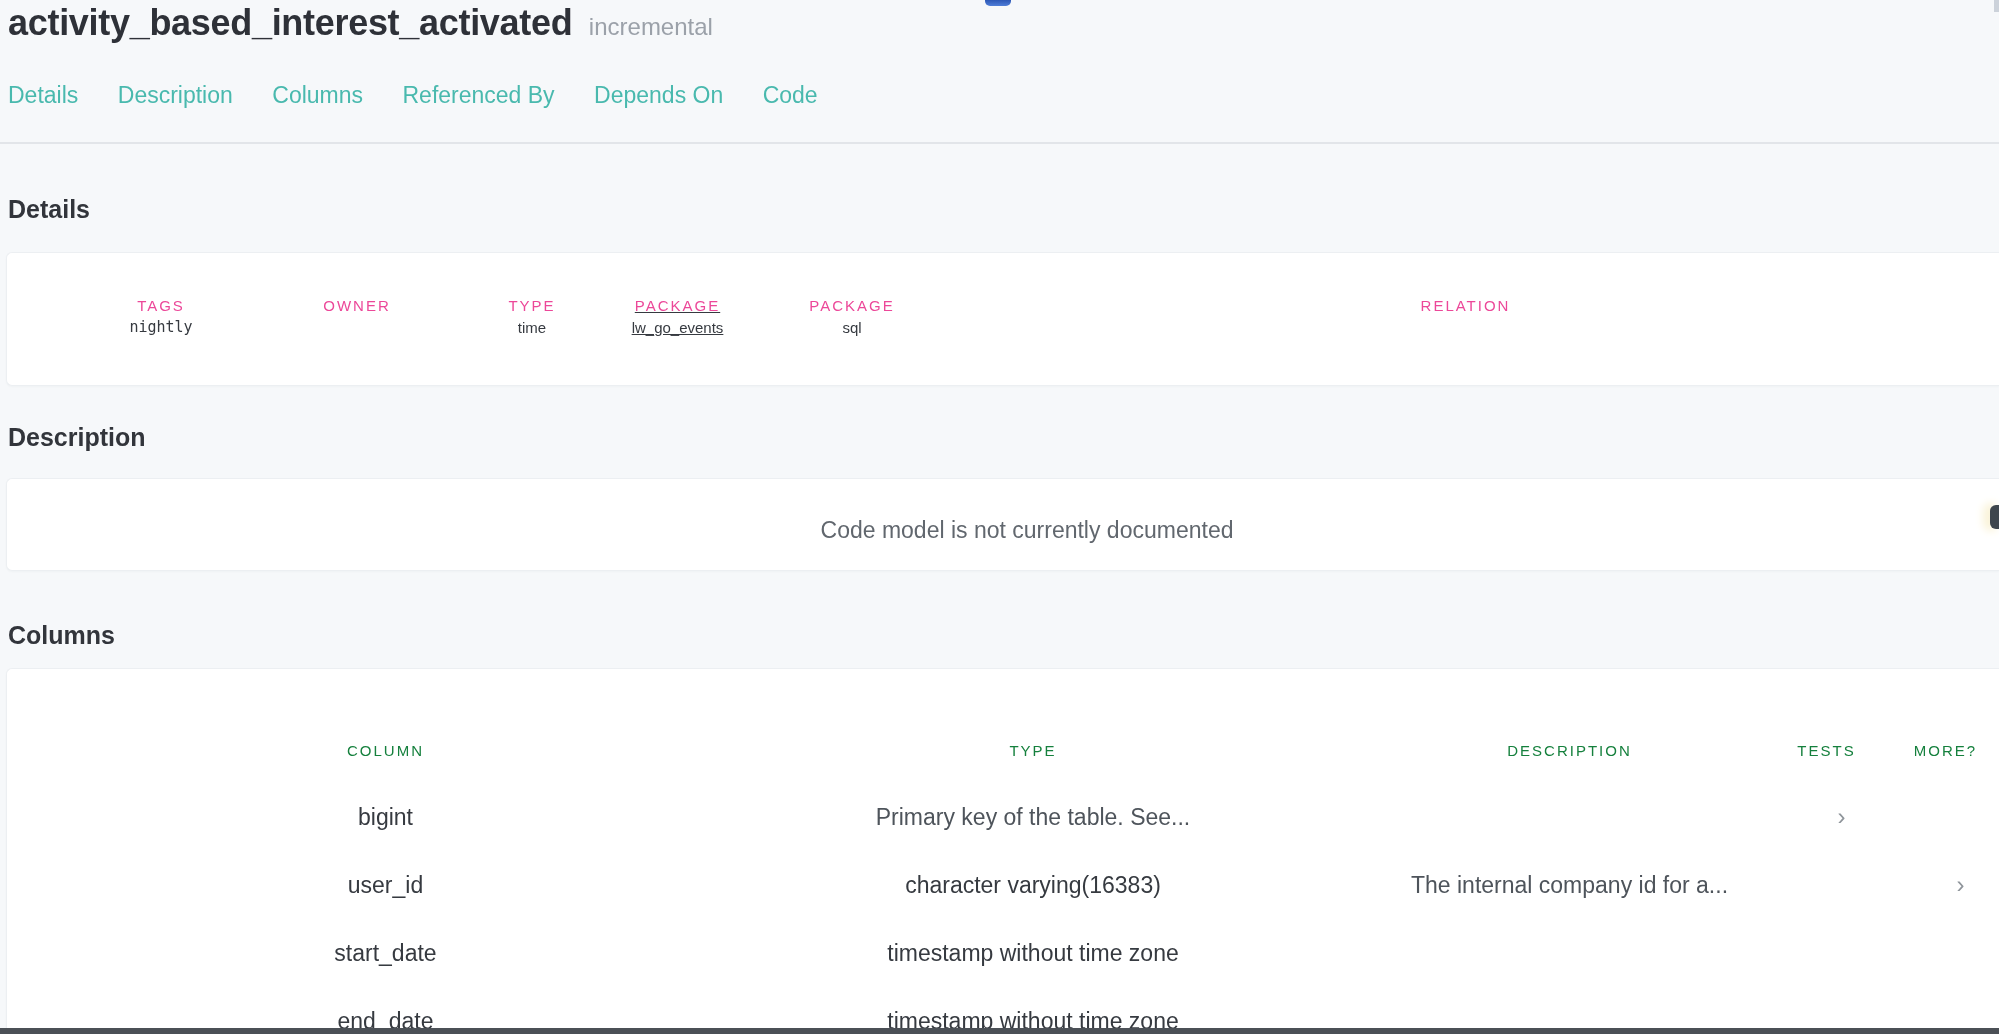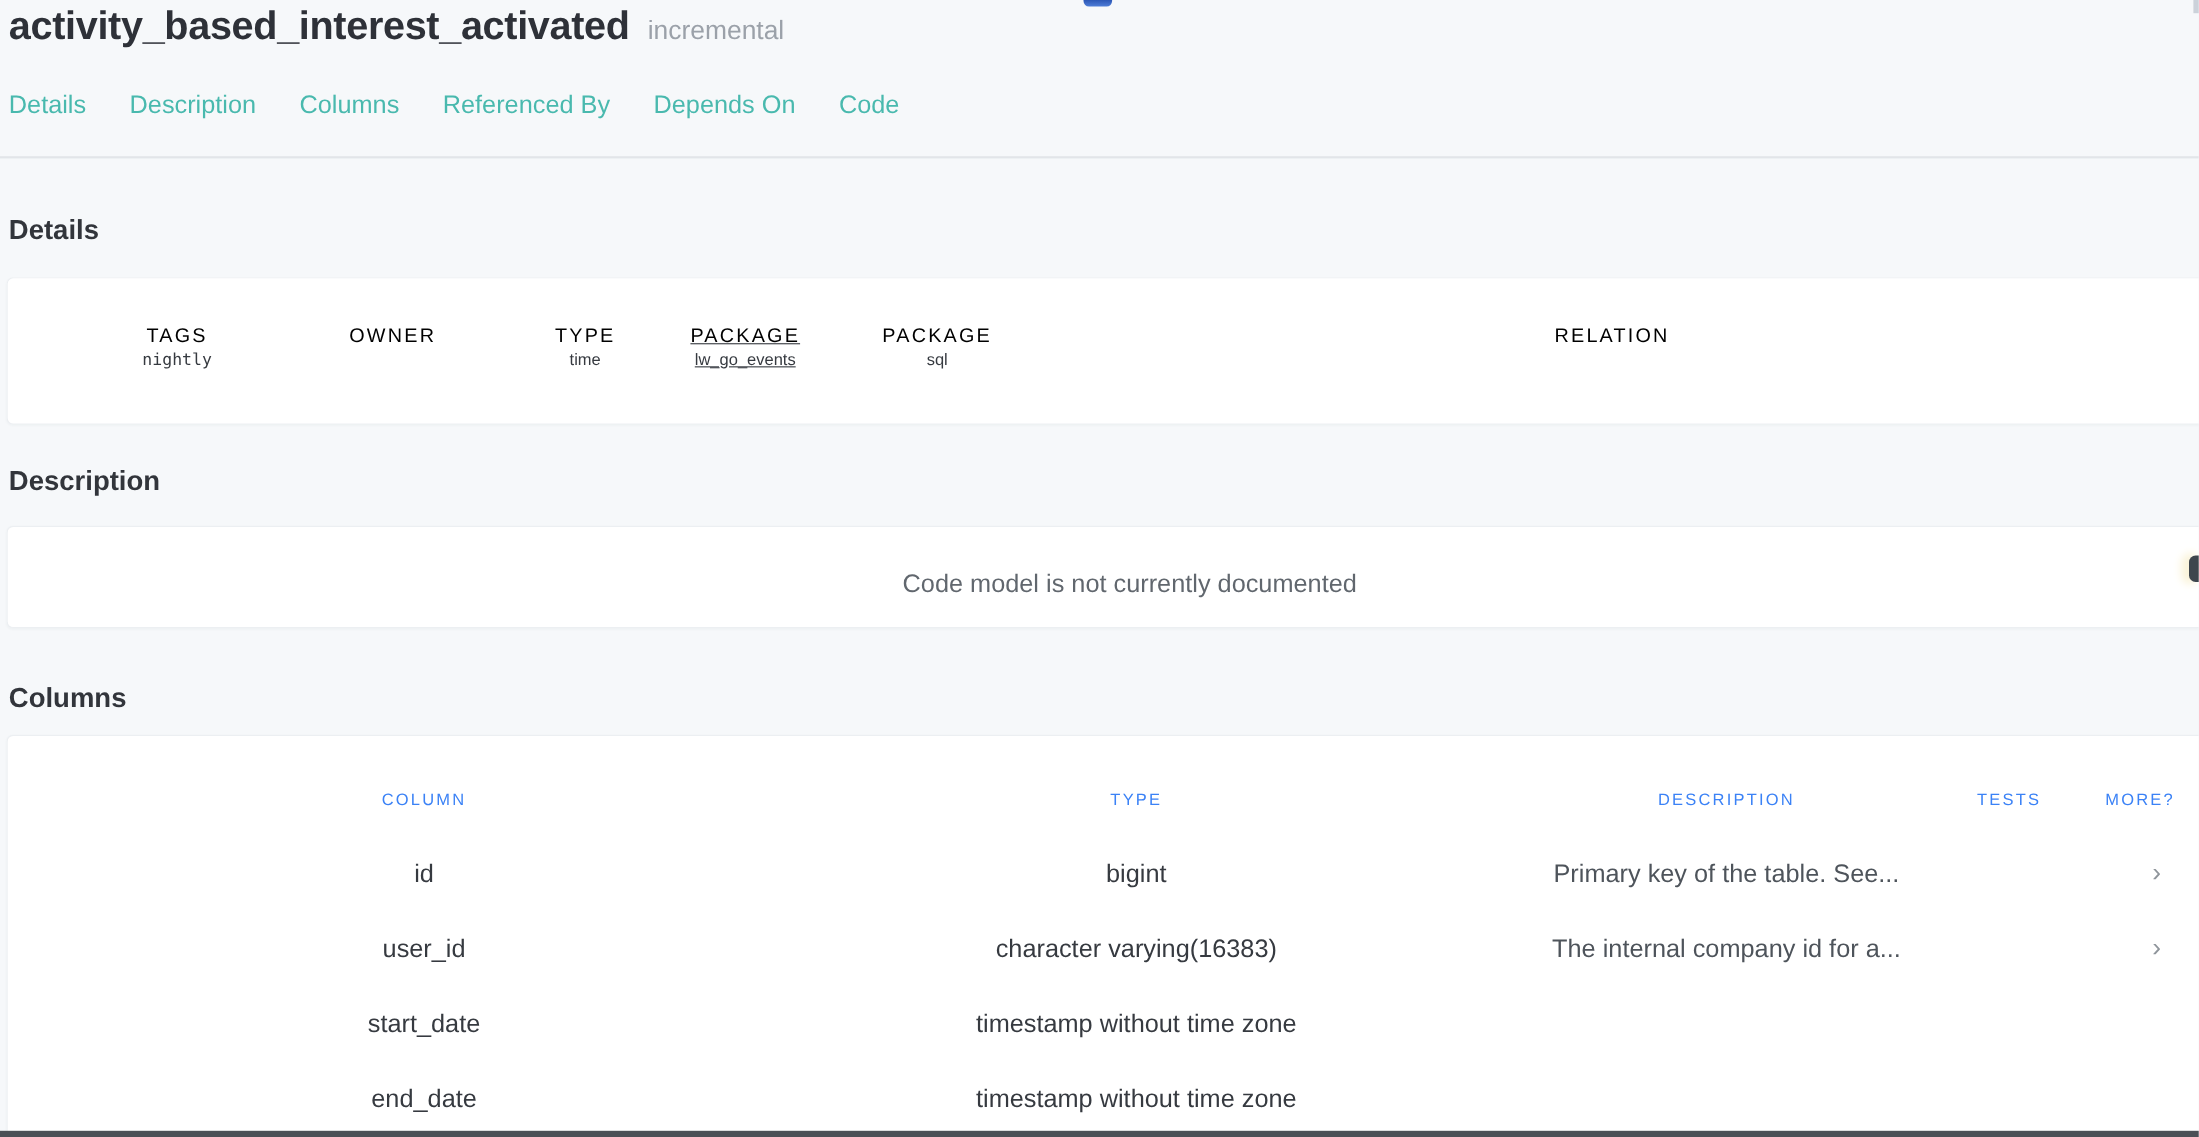--- a/index.html
+++ b/index.html
@@ -35,33 +35,33 @@
   
   .card { position:absolute; left:6px; right:0; background:#ffffff;
     border:1px solid #eceff2; border-right:none; border-radius:6px 0 0 6px;
     box-shadow:0 1px 2px rgba(40,50,60,0.03); }
 
   
   .card-details { top:252px; height:134px; display:flex; padding:44px 0 0 82px; }
   .field { flex:0 0 auto; }
   .f-tags{width:144px;} .f-owner{width:248px;} .f-type{width:102px;}
   .f-package{width:189px;text-decoration:underline;} .f-language{width:160px;} .f-relation{flex:1 1 auto;}
-  .field .lbl { display:block; font-size:18px; line-height:17px; letter-spacing:2px; color:#000000; font-weight:400; }
+  .field .lbl { display:block; font-size:15px; line-height:17px; letter-spacing:2px; color:#ec4899; font-weight:400; }
   .field .val { display:block; font-size:15px; line-height:27px; color:#363a40; }
   .val-tag { font-family:"DejaVu Sans Mono", monospace; font-size:20px; color:#49b9ae; cursor:pointer; }
   .f-relation .val { padding-left:53px; }
 
   
   .card-desc { top:478px; height:93px; padding:38px 0 0 48px; }
   .card-desc p { font-size:23px; line-height:27px; color:#61676e; }
 
   
   .card-cols { top:668px; height:400px; padding:50px 0 0 76px; }
   .thead, .trow { display:grid; grid-template-columns:605px 690px 383px 131px auto; align-items:center; }
-  .thead span { font-size:15px; line-height:18px; letter-spacing:2px; color:#3b82f6; }
+  .thead span { font-size:15px; line-height:18px; letter-spacing:2px; color:#15803d;margin-top:23px; }
   .tbody { margin-top:23px; }
   .trow { height:68px; }
   .c-col, .c-type { font-size:23px; color:#363a40; }
   .c-desc { font-size:23px; color:#4e545b; }
   .c-tests { font-size:23px; color:#4e545b; }
   .c-more { padding-left:30px; font-size:24px; color:#8f959b; cursor:pointer; line-height:24px; }
 
   
   .bottom-bar { position:absolute; left:0; bottom:0; width:100%; height:6px; background:#4b5056; }
 </style>
@@ -127,21 +127,20 @@
   <section class="card card-cols">
     <div class="thead">
       <span>COLUMN</span>
       <span>TYPE</span>
       <span>DESCRIPTION</span>
       <span>TESTS</span>
       <span>MORE?</span>
     </div>
     <div class="tbody">
       <div class="trow">
-        <span class="c-col">id</span>
         <span class="c-type">bigint</span>
         <span class="c-desc">Primary key of the table. See...</span>
         <span class="c-tests"></span>
         <span class="c-more">›</span>
       </div>
       <div class="trow">
         <span class="c-col">user_id</span>
         <span class="c-type">character varying(16383)</span>
         <span class="c-desc">The internal company id for a...</span>
         <span class="c-tests"></span>

